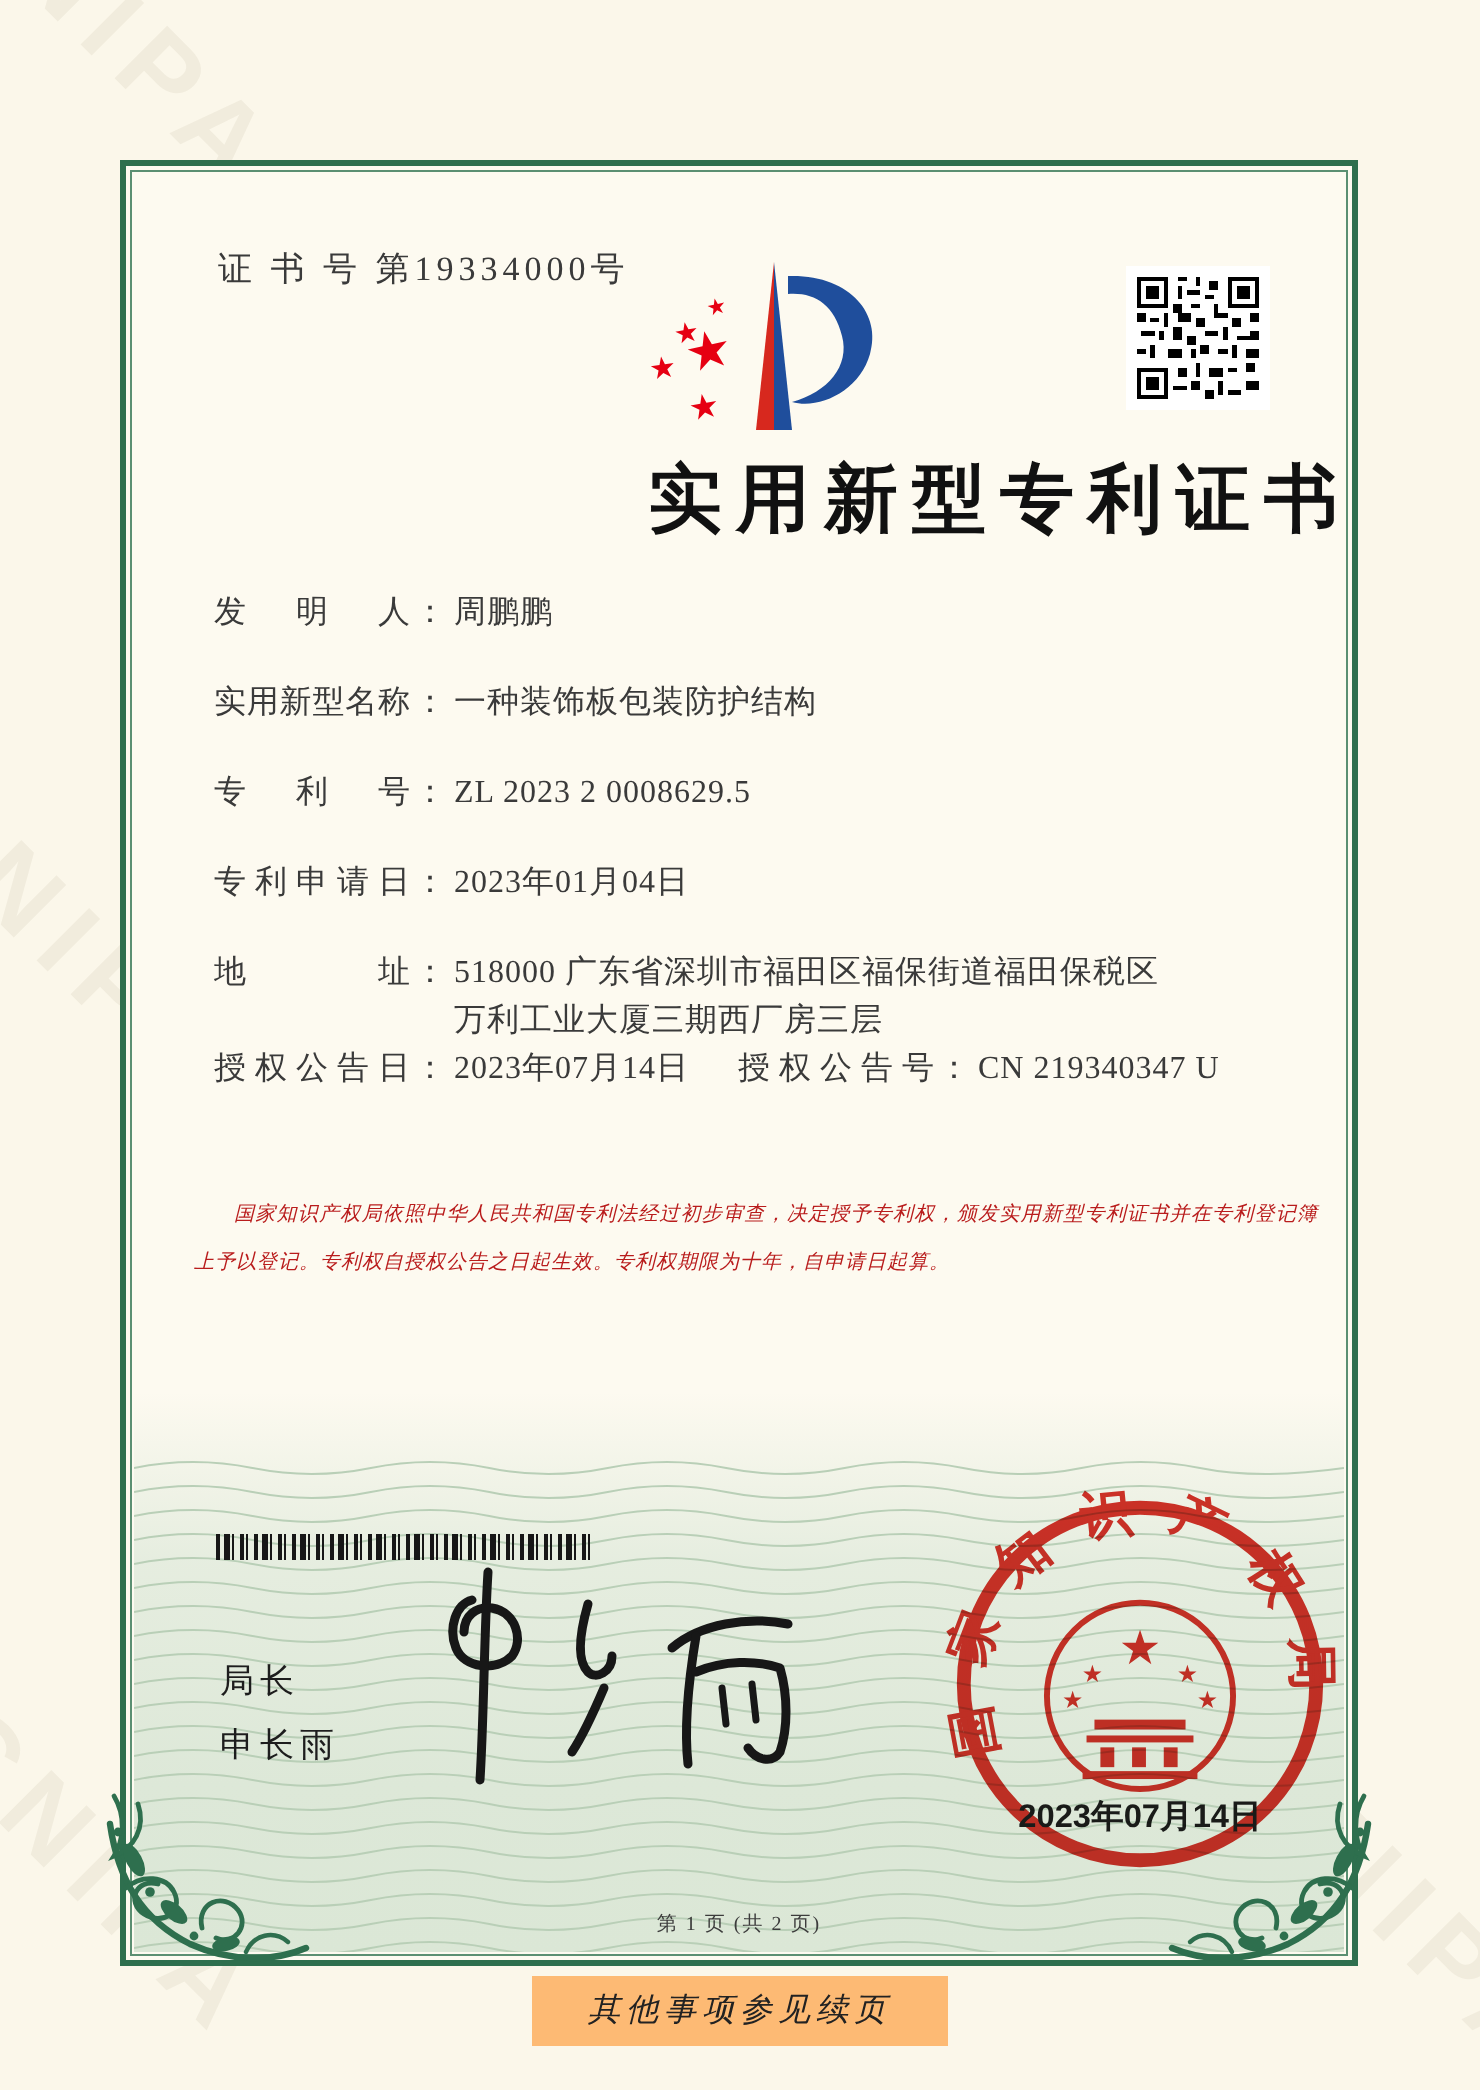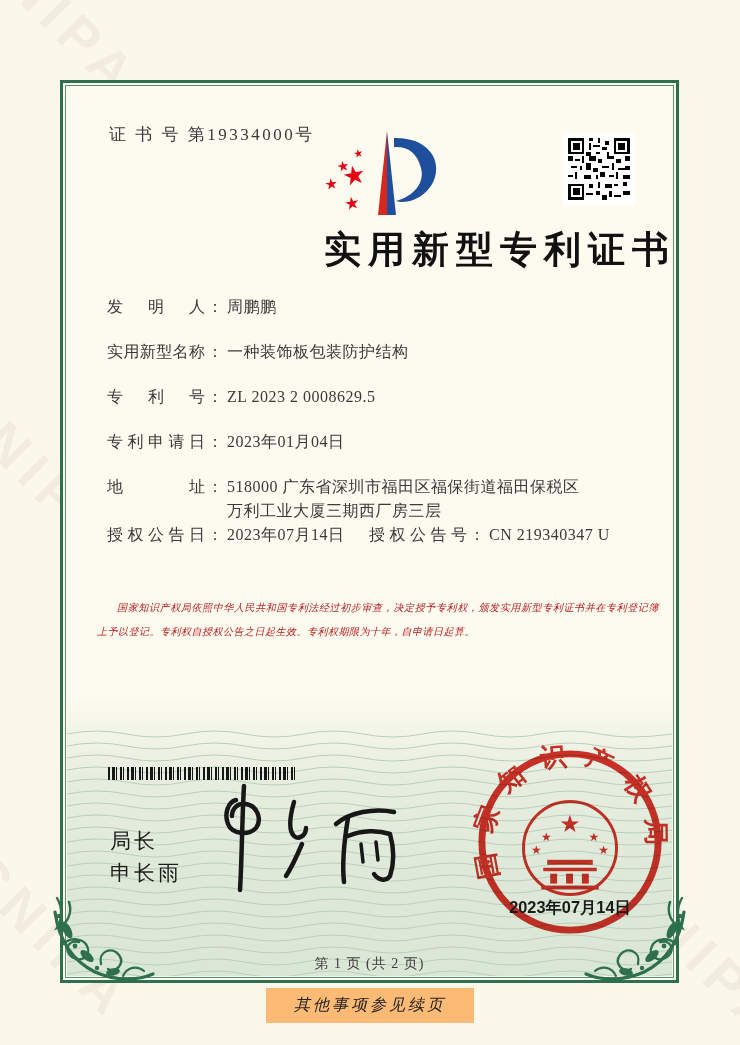--- a/index.html
+++ b/index.html
@@ -60,27 +60,27 @@
     background:repeating-linear-gradient(90deg,
       #171717 0 2px,transparent 2px 4px,
       #171717 4px 7px,transparent 7px 8px,
       #171717 8px 9px,transparent 9px 12px,
       #171717 12px 14px,transparent 14px 15px,
       #171717 15px 16px,transparent 16px 19px);
   }
   .sig-labels{
     position:absolute;left:47px;top:742px;
     font-family:"Liberation Sans","DejaVu Sans",sans-serif;
-    font-size:21px;color:#1d1d1d;letter-spacing:3px;line-height:32px;
+    font-size:17px;color:#1d1d1d;letter-spacing:3px;line-height:32px;
   }
   .signature{position:absolute;left:135px;top:695px;width:210px;height:120px;}
   .seal{position:absolute;left:408px;top:660px;width:198px;height:198px;mix-blend-mode:multiply;opacity:.95;}
   .page-num{
     position:absolute;left:0;top:872px;width:100%;text-align:center;
-    font-size:14px;color:#3c3c3c;letter-spacing:1px;
+    font-size:10px;color:#3c3c3c;letter-spacing:1px;
   }
   .note-box{
     position:absolute;left:50%;transform:translateX(-50%);top:988px;
     background:#fdba74;padding:7px 28px;font-size:16px;letter-spacing:3px;color:#222;
     z-index:3;font-style:italic;
   }
   .kai{font-style:italic;}
 </style>
 </head>
 <body>

